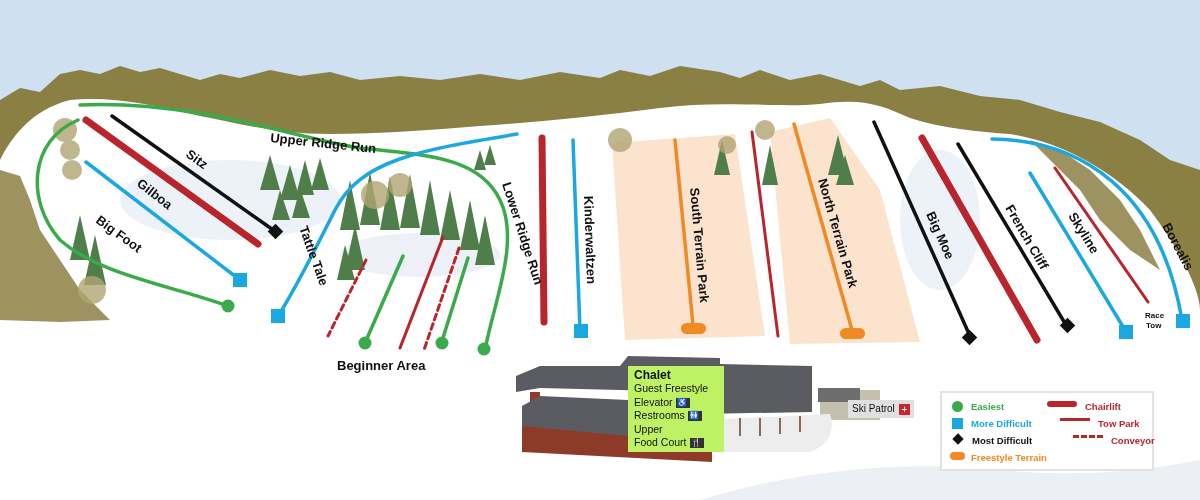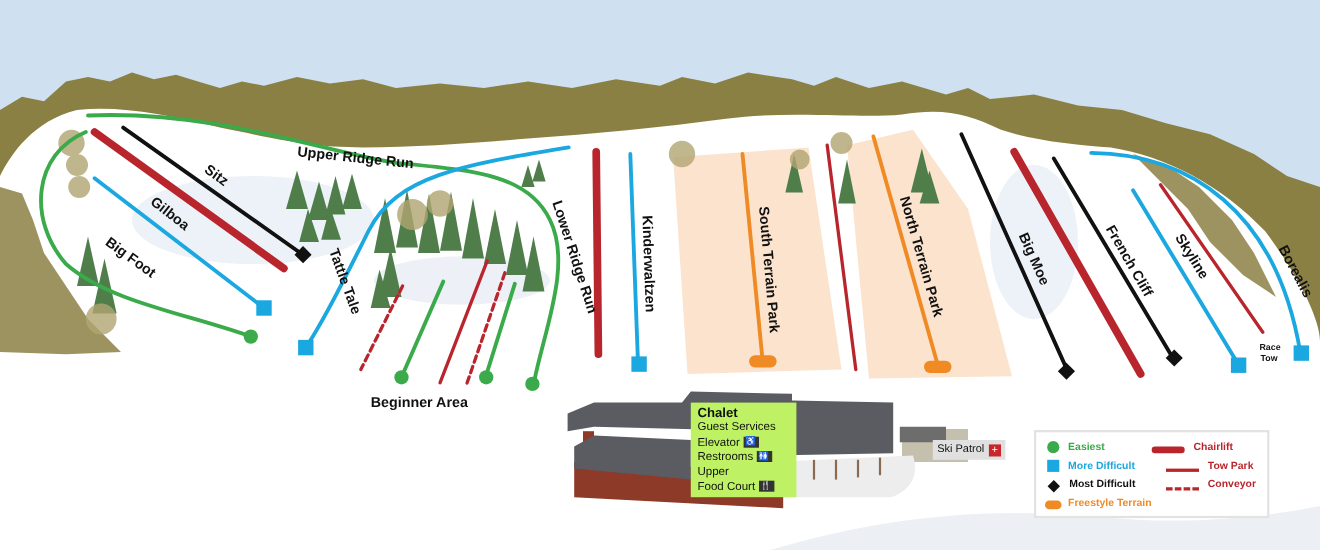--- a/index.html
+++ b/index.html
@@ -6,21 +6,21 @@
   body{width:1200px;height:500px;overflow:hidden;background:#fff;font-family:"Liberation Sans",sans-serif;}
   #map{position:relative;width:1200px;height:500px;}
   svg{position:absolute;left:0;top:0;}
   .lbl{font-family:"Liberation Sans",sans-serif;font-weight:700;fill:#111;}
   .chalet-box{position:absolute;left:628px;top:366px;width:96px;height:86px;background:#bef264;padding:3px 6px;box-sizing:border-box;font-size:10.5px;line-height:13.4px;color:#111;}
   .chalet-box .title{font-weight:700;font-size:12px;}
   .chalet-box .ico{display:inline-block;background:#333;color:#fff;font-size:8px;line-height:10px;padding:0 2px;margin-left:3px;vertical-align:middle;}
   .patrol{position:absolute;left:848px;top:400px;height:18px;padding:0 4px;background:#e0e0e0;font-size:10px;font-weight:400;line-height:18px;color:#111;}
   .patrol .cross{display:inline-block;width:11px;height:11px;background:#c8262c;color:#fff;font-size:10px;line-height:11px;text-align:center;margin-left:4px;vertical-align:-1px;}
   .legend{position:absolute;left:940px;top:391px;width:214px;height:80px;border:2px solid #e2e2e2;background:#fff;box-sizing:border-box;font-size:9.5px;font-weight:700;}
-  .leg-item{position:absolute;display:flex;align-items:flex-end;}
+  .leg-item{position:absolute;display:flex;align-items:flex-start;}
   .leg-sym{display:inline-block;margin-right:8px;}
 </style>
 </head>
 <body>
 
 <div id="map">
 <svg width="1200" height="500" viewBox="0 0 1200 500">
 
   <rect x="0" y="0" width="1200" height="500" fill="#cfe0f1"></rect>
 
@@ -169,21 +169,21 @@
       <line x1="740" y1="418" x2="740" y2="436"></line>
           <line x1="760" y1="418" x2="760" y2="436"></line>
       <line x1="780" y1="418" x2="780" y2="434"></line>
           <line x1="800" y1="416" x2="800" y2="432"></line>
     </g>
   </g>
 </svg>
 
 <div class="chalet-box">
   <div class="title">Chalet</div>
-  <div><span>Guest Services</span></div>
+  <div><span>Guest Freestyle</span></div>
   <div><span>Elevator</span><span class="ico">♿</span></div>
   <div><span>Restrooms</span><span class="ico">🚻</span></div>
   <div><span>Upper</span></div>
   <div><span>Food Court</span><span class="ico">🍴</span></div>
 </div>
 
 <div class="patrol">
   <span>Ski Patrol</span><span class="cross">+</span>
 </div>
 
@@ -205,18 +205,18 @@
     <span>Freestyle Terrain</span>
   </div>
   <div class="leg-item" style="left:105px;top:8px;color:#b9252d">
     <span class="leg-sym" style="width:30px;height:6px;border-radius:3px;background:#b9252d"></span>
     <span>Chairlift</span>
   </div>
   <div class="leg-item" style="left:118px;top:25px;color:#b9252d">
     <span class="leg-sym" style="width:30px;height:3px;background:#b9252d"></span>
     <span>Tow Park</span>
   </div>
-  <div class="leg-item" style="left:118px;top:42px;color:#b9252d">
+  <div class="leg-item" style="left:131px;top:42px;color:#b9252d">
     <span class="leg-sym" style="width:30px;height:0;border-top:3px dashed #b9252d"></span>
     <span>Conveyor</span>
   </div>
 </div>
 </div>
 
 </body></html>

